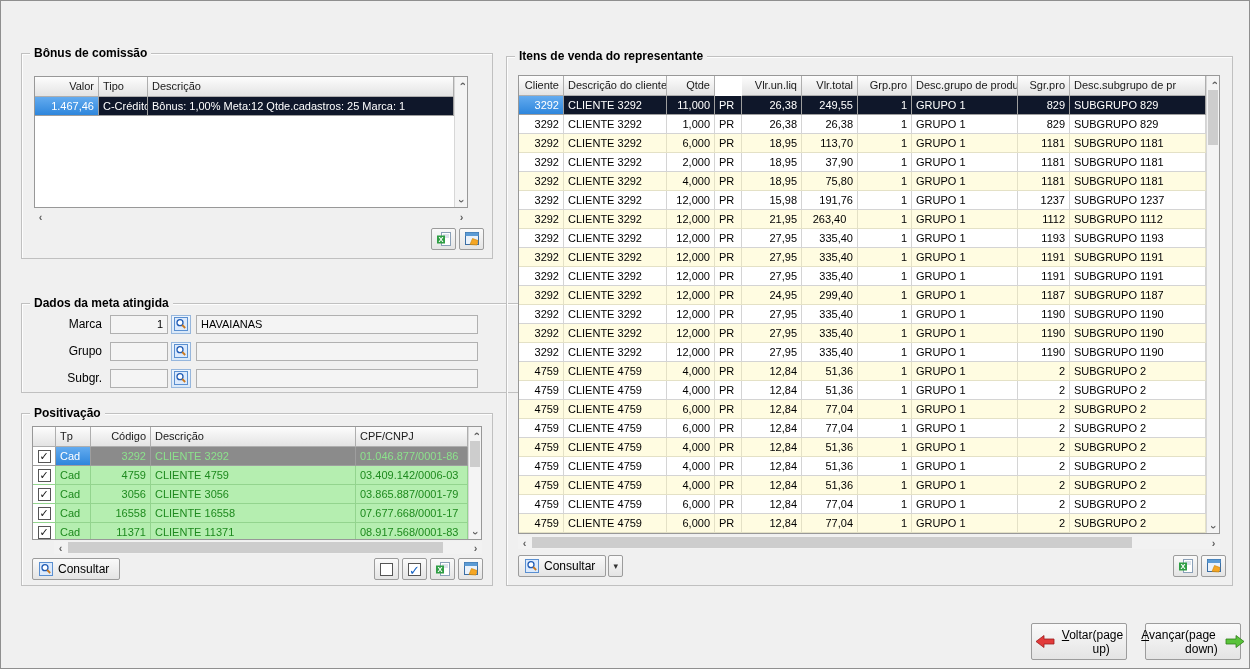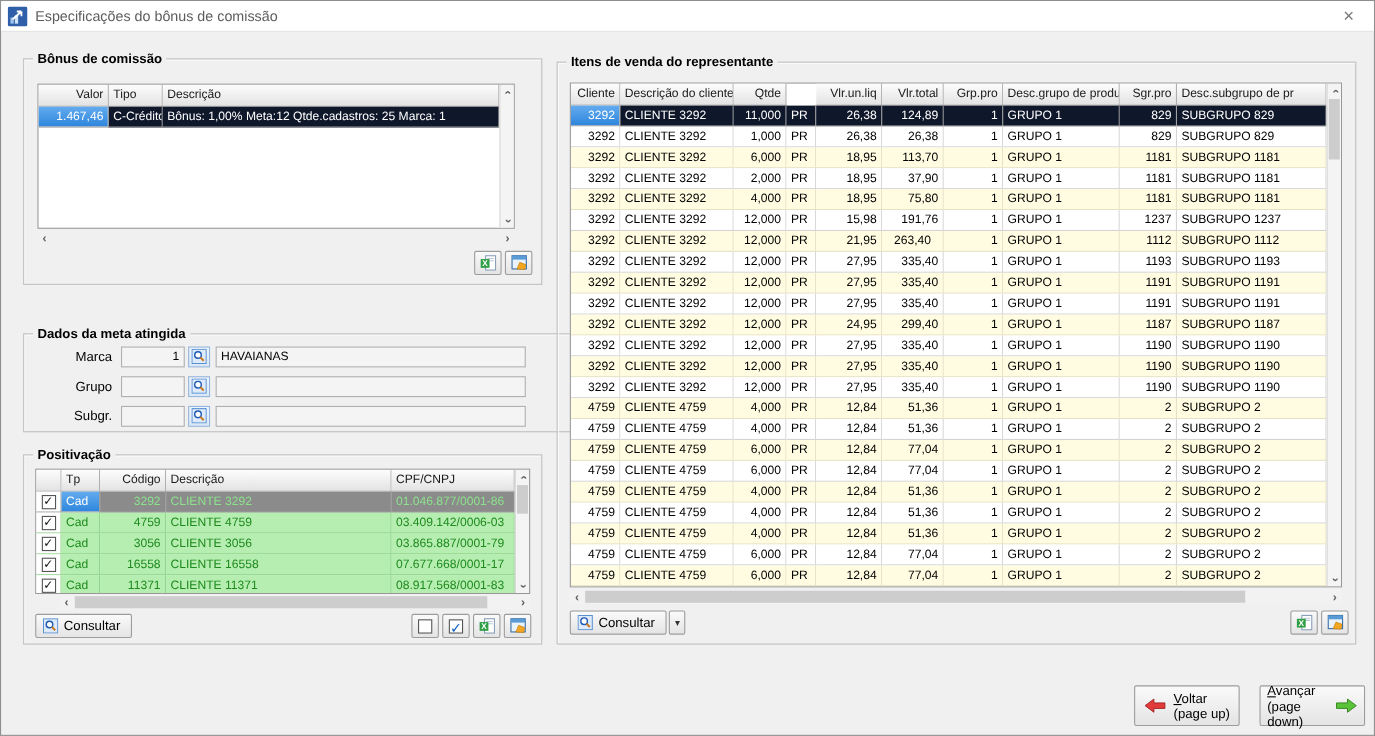--- a/index.html
+++ b/index.html
@@ -59,40 +59,28 @@
   .meta-desc { width:282px; height:19px; margin-left:5px; border:1px solid #b0b0b0;
     background:#f4f4f4; font-size:11px; padding:0 4px; font-family:inherit; color:#000; }
   
   .push-btn { border:1px solid #9c9c9c; background:linear-gradient(#fafafa,#e4e4e4);
     display:flex; align-items:center; justify-content:center; border-radius:2px; }
   .consultar { height:22px; padding:0 10px 0 6px; gap:5px; font-size:12px; color:#000; }
   .icon-btn { width:25px; height:22px; }
   .drop-btn { width:15px; height:22px; font-size:9px; color:#333; }
   .nav-btn { position:absolute; width:96px; height:37px; gap:7px; font-size:12px;
     color:#000; text-align:left; padding:0 6px; }
-  .nav-btn .lines { display:flex; flex-direction:column; line-height:14px; }
+  .nav-btn .lines { display:flex; flex-direction:row; line-height:14px; }
   .blue-check { color:#1261c4; font-weight:bold; font-size:13px; line-height:13px; }
 </style>
 </head>
 <body>
 
 <div class="window">
 
-  <div class="titlebar">
-    <span style="display:inline-flex;">
-      <svg width="18" height="18" viewBox="0 0 18 18">
-        <rect width="18" height="18" rx="2" fill="#2f5fa8"></rect>
-        <rect x="2.5" y="10" width="3" height="5.5" fill="#9ec3ef"></rect>
-        <rect x="6.5" y="8" width="3" height="7.5" fill="#cfe2f8"></rect>
-        <path d="M4.5 11.5 L12.5 4.5 M12.5 4.5 h-4.2 M12.5 4.5 v4.2" stroke="#ffffff" stroke-width="1.7" fill="none"></path>
-      </svg>
-    </span>
-    <span class="title">Especificações do bônus de comissão</span>
-    <span class="close-btn">×</span>
-  </div>
 
   <div class="group" style="left:20px; top:52px; width:472px; height:206px;">
     <span class="group-caption">Bônus de comissão</span>
     <div class="tbl-wrap bonus" style="left:12px; top:22px; width:434px; height:132px;">
       <div class="tbl" id="bonus-tbl">
           <div class="trh">
             <div class="th" style="width: 64px; text-align: right;">Valor</div>
             <div class="th" style="width: 49px; text-align: left;">Tipo</div>
             <div class="th" style="flex: 1 1 0%; width: 0px; text-align: left;">Descrição</div>
           </div>
@@ -311,21 +299,21 @@
             <div class="th" style="width: 106px; text-align: left;">Desc.grupo de produ</div>
             <div class="th" style="width: 52px; text-align: right;">Sgr.pro</div>
             <div class="th" style="flex: 1 1 0%; width: 0px; text-align: left;">Desc.subgrupo de pr</div>
           </div>
           <div class="tr sel">
             <div class="td focus" style="width: 45px; text-align: right;">3292</div>
             <div class="td" style="width: 103px; text-align: left;">CLIENTE 3292</div>
             <div class="td" style="width: 48px; text-align: right;">11,000</div>
             <div class="td" style="width: 27px; text-align: left;">PR</div>
             <div class="td" style="width: 60px; text-align: right;">26,38</div>
-            <div class="td" style="width: 56px; text-align: right;">124,89</div>
+            <div class="td" style="width: 56px; text-align: right;">249,55</div>
             <div class="td" style="width: 54px; text-align: right;">1</div>
             <div class="td" style="width: 106px; text-align: left;">GRUPO 1</div>
             <div class="td" style="width: 52px; text-align: right;">829</div>
             <div class="td" style="flex: 1 1 0%; width: 0px; text-align: left;">SUBGRUPO 829</div>
           </div>
           <div class="tr white">
             <div class="td" style="width: 45px; text-align: right;">3292</div>
             <div class="td" style="width: 103px; text-align: left;">CLIENTE 3292</div>
             <div class="td" style="width: 48px; text-align: right;">1,000</div>
             <div class="td" style="width: 27px; text-align: left;">PR</div>

